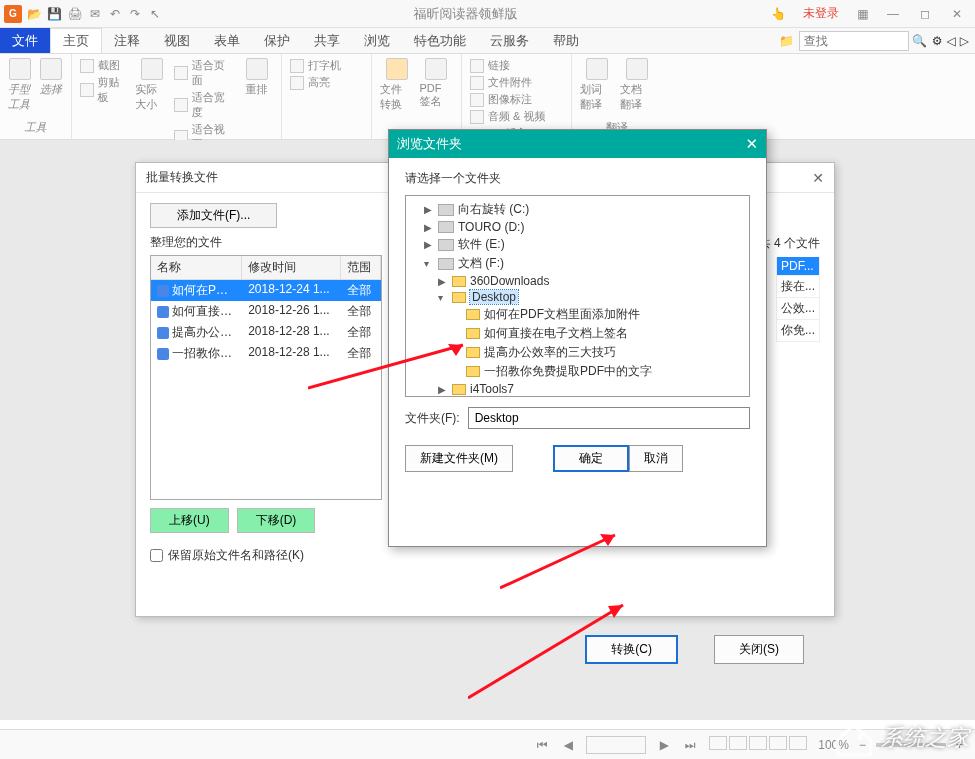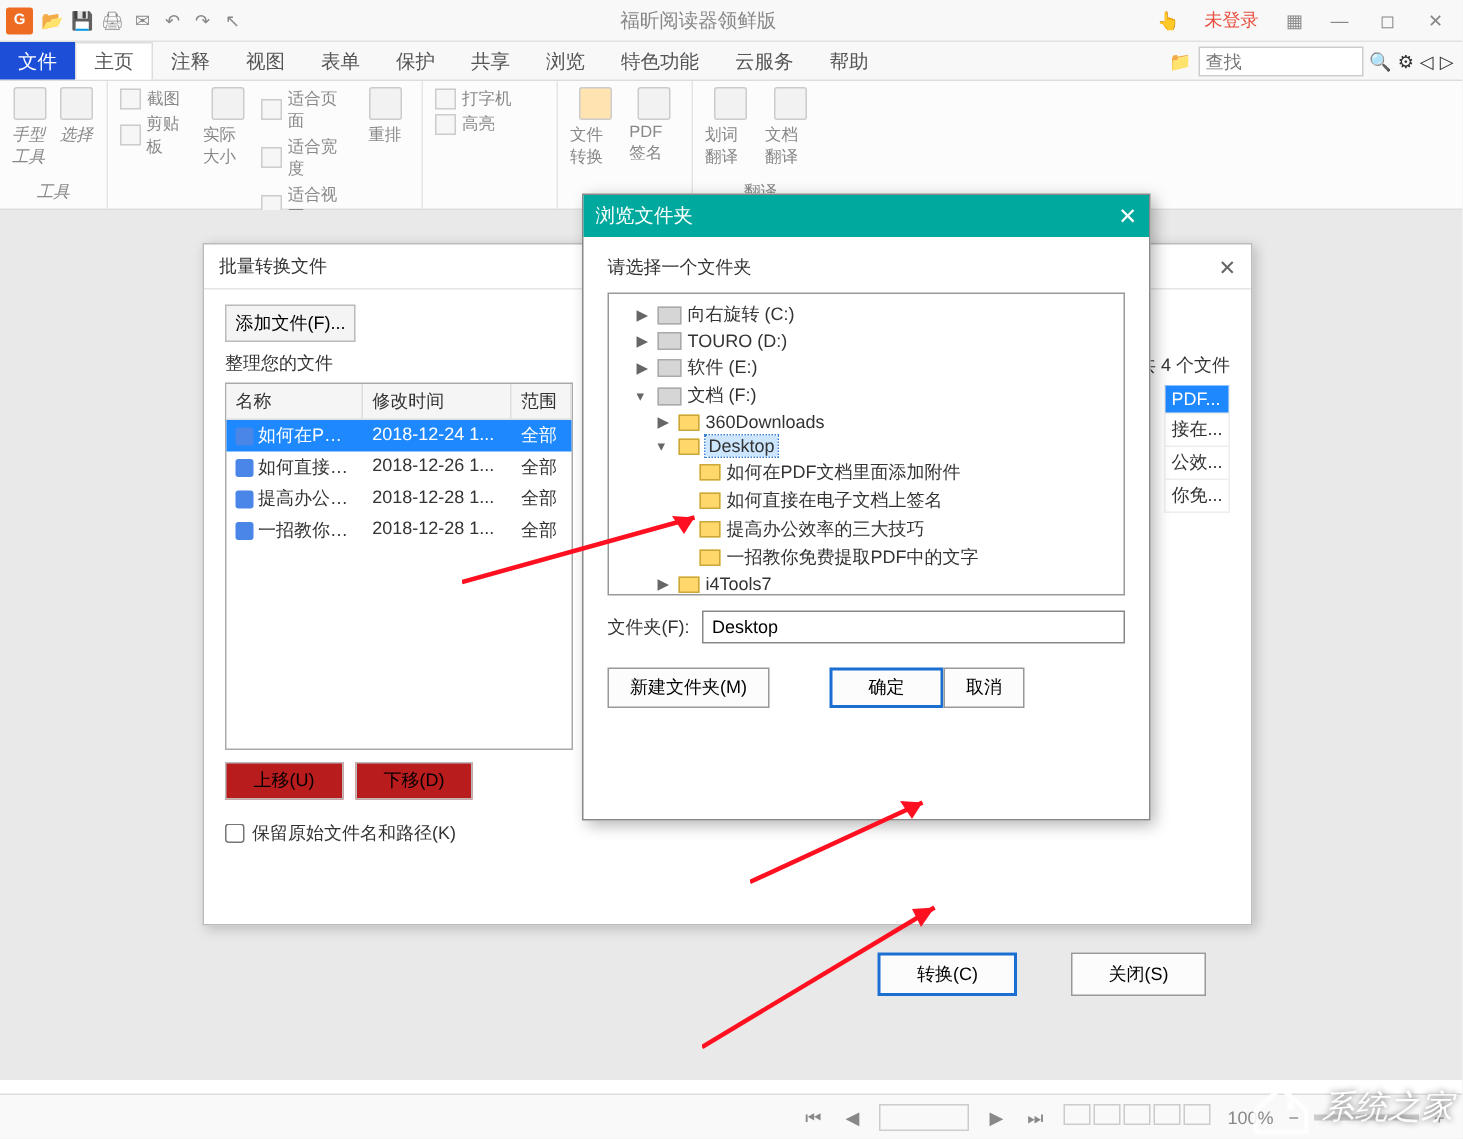--- a/index.html
+++ b/index.html
@@ -37,37 +37,37 @@
 .rcol .sq { width:14px;height:14px; border:1px solid #ccc; background:#f6f6f6;}
 
 
 .workspace { position: relative; height: 580px; background: #e9e9e9; }
 
 
 .batch-dialog { position: absolute; left: 135px; top: 22px; width: 700px; height: 455px; background: #fff; border: 1px solid #bbb; box-shadow: 2px 2px 8px rgba(0,0,0,.2); }
 .batch-dialog .head { height:30px; display:flex; align-items:center; justify-content:space-between; padding:0 10px; border-bottom:1px solid #e5e5e5;}
 .batch-dialog .head .x { font-size:14px; color:#666;}
 .batch-dialog .content { padding: 10px 14px; position:relative; height: calc(100% - 30px);}
-.addbtn { border:1px solid #bbb; background:#f4f4f4; padding:3px 6px; font-size:12px;}
+.addbtn { border:1px solid #bbb; background:#f4f4f4; padding:3px 26px; font-size:12px;}
 .batch-dialog .sub { margin-top:6px; font-size:12px; color:#333;}
 .file-table { margin-top:4px; border:1px solid #aaa; width: 232px; height: 245px; }
 .file-table .hdr { display:flex; background:#f5f5f5; font-size:12px; border-bottom:1px solid #ddd;}
 .file-table .hdr div { padding:3px 6px; border-right:1px solid #ddd;}
 .c1{width:92px;} .c2{width:100px;} .c3{width:40px;}
 .file-table .row { display:flex; font-size:12px; }
 .file-table .row div { padding:2px 6px; white-space:nowrap; overflow:hidden; text-overflow:ellipsis;}
 .file-table .row.sel { background:#1e88ff; color:#fff;}
 .file-table .row .fic { width:12px;height:12px;display:inline-block; background:#4a86e8; border-radius:2px; margin-right:3px; vertical-align:middle;}
 .rlist { position:absolute; right:14px; top:64px; width:44px; font-size:12px;}
 .rlist .ri { padding:2px 4px; border:1px solid #eee; border-top:none; overflow:hidden; text-overflow:ellipsis; white-space:nowrap;}
 .rlist .ri.sel { background:#1e88ff; color:#fff;}
 .count-label { position:absolute; right:14px; top:42px; font-size:12px;}
 
 .mv-btns { margin-top:8px; display:flex; gap:8px;}
-.mv-btns button { border:1px solid #bbb; background:#b91c1c; padding:3px 18px; font-size:12px;}
+.mv-btns button { border:1px solid #bbb; background:#86efac; padding:3px 18px; font-size:12px;}
 .keep-check { margin-top:14px; font-size:12px; display:flex; align-items:center; gap:5px;}
 .keep-check input { width:13px;height:13px;}
 
 .bottom-btns { position:absolute; bottom: -48px; right: 30px; display:flex; gap:36px;}
 .bottom-btns button { border:1px solid #999; background:#fcfcfc; padding:4px 24px; font-size:12px;}
 .bottom-btns .convert { border:2px solid #1a6fd1; }
 
 
 .browse-dialog { position:absolute; left: 388px; top: -11px; width: 379px; height: 418px; background:#fff; border:1px solid #888; box-shadow:3px 3px 10px rgba(0,0,0,.3); z-index:100;}
 .browse-dialog .bhead { height:28px; background:#00a99d; color:#fff; display:flex; align-items:center; justify-content:space-between; padding:0 8px; font-size:13px;}
@@ -226,20 +226,43 @@
 转换</span>
         </div>
       <div class="rbig">
           <div class="ic"></div>
           <span>PDF
 签名</span>
         </div>
     </div>
       <div class="label"></div>
   </div>
+  <div class="rgroup" style="width:110px;">
+    <div class="body">
+        <div class="rcol">
+      <span>
+            <span class="sq"></span>
+            <span>链接</span>
+          </span>
+      <span>
+            <span class="sq"></span>
+            <span>文件附件</span>
+          </span>
+      <span>
+            <span class="sq"></span>
+            <span>图像标注</span>
+          </span>
+      <span>
+            <span class="sq"></span>
+            <span>音频 &amp; 视频</span>
+          </span>
+    </div>
+      </div>
+    <div class="label">插入</div>
+  </div>
   <div class="rgroup" style="width:90px; border-right:none;">
     <div class="body">
       <div class="rbig">
           <div class="ic"></div>
           <span>划词
 翻译</span>
         </div>
       <div class="rbig">
           <div class="ic"></div>
           <span>文档

